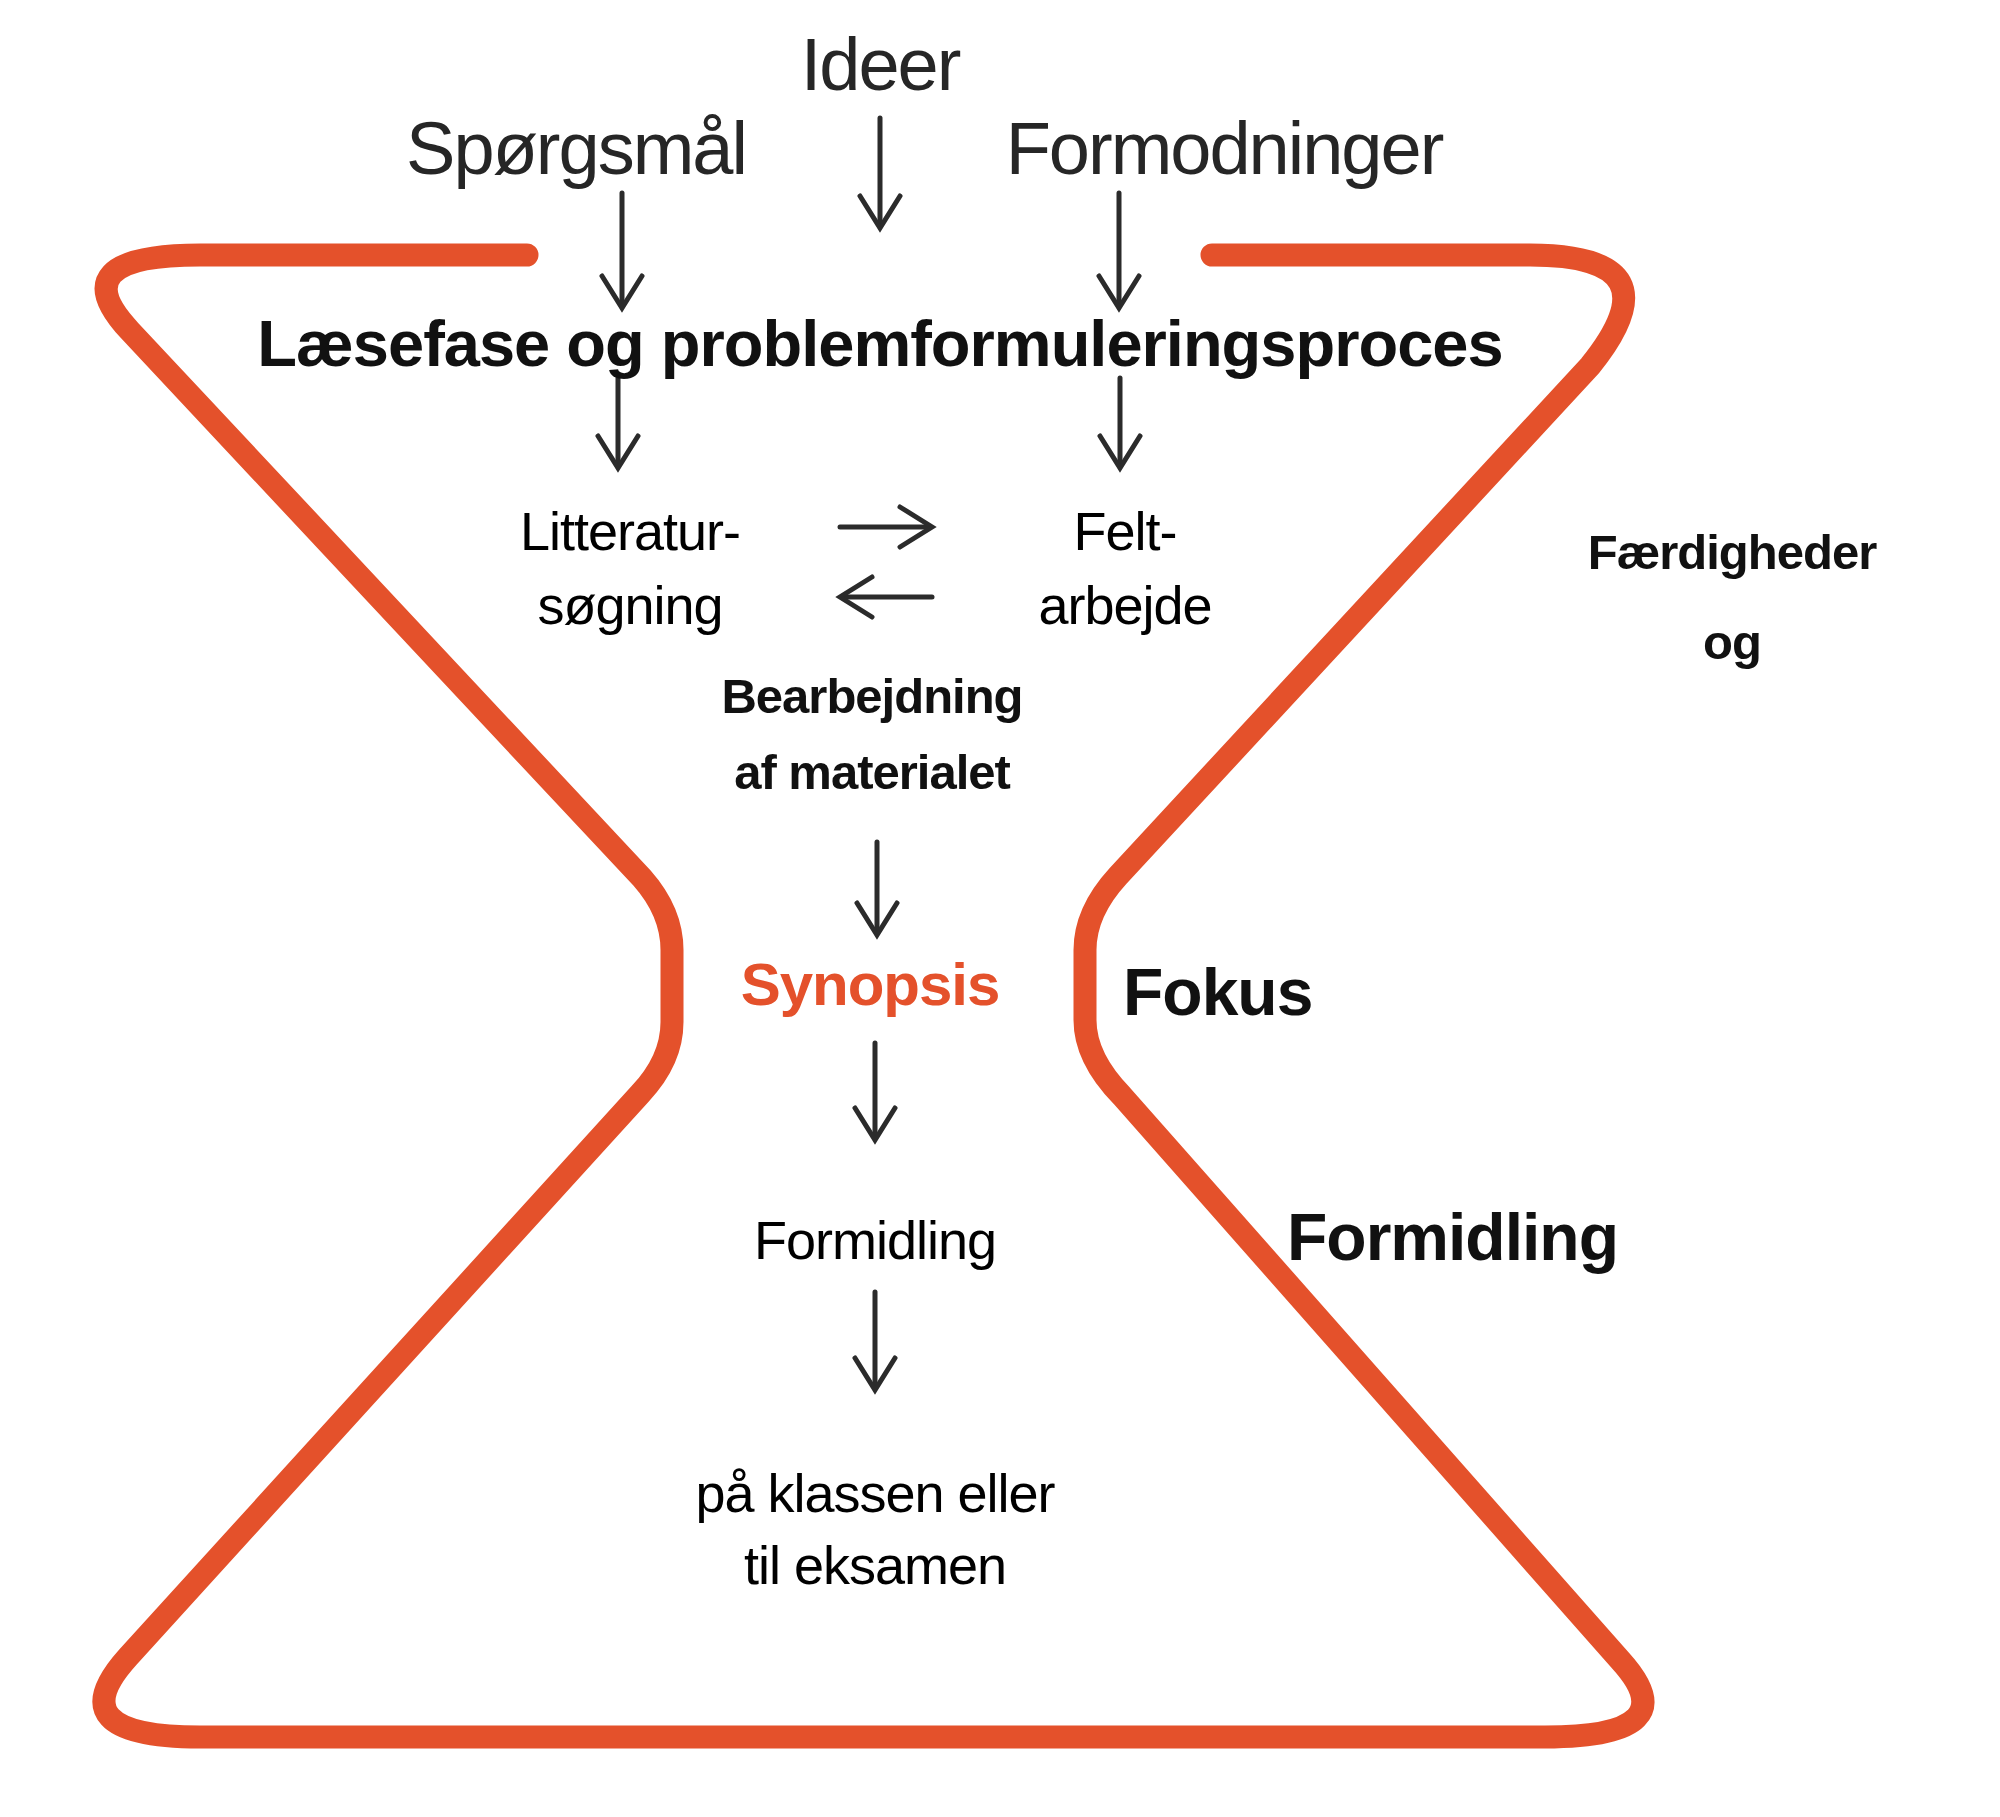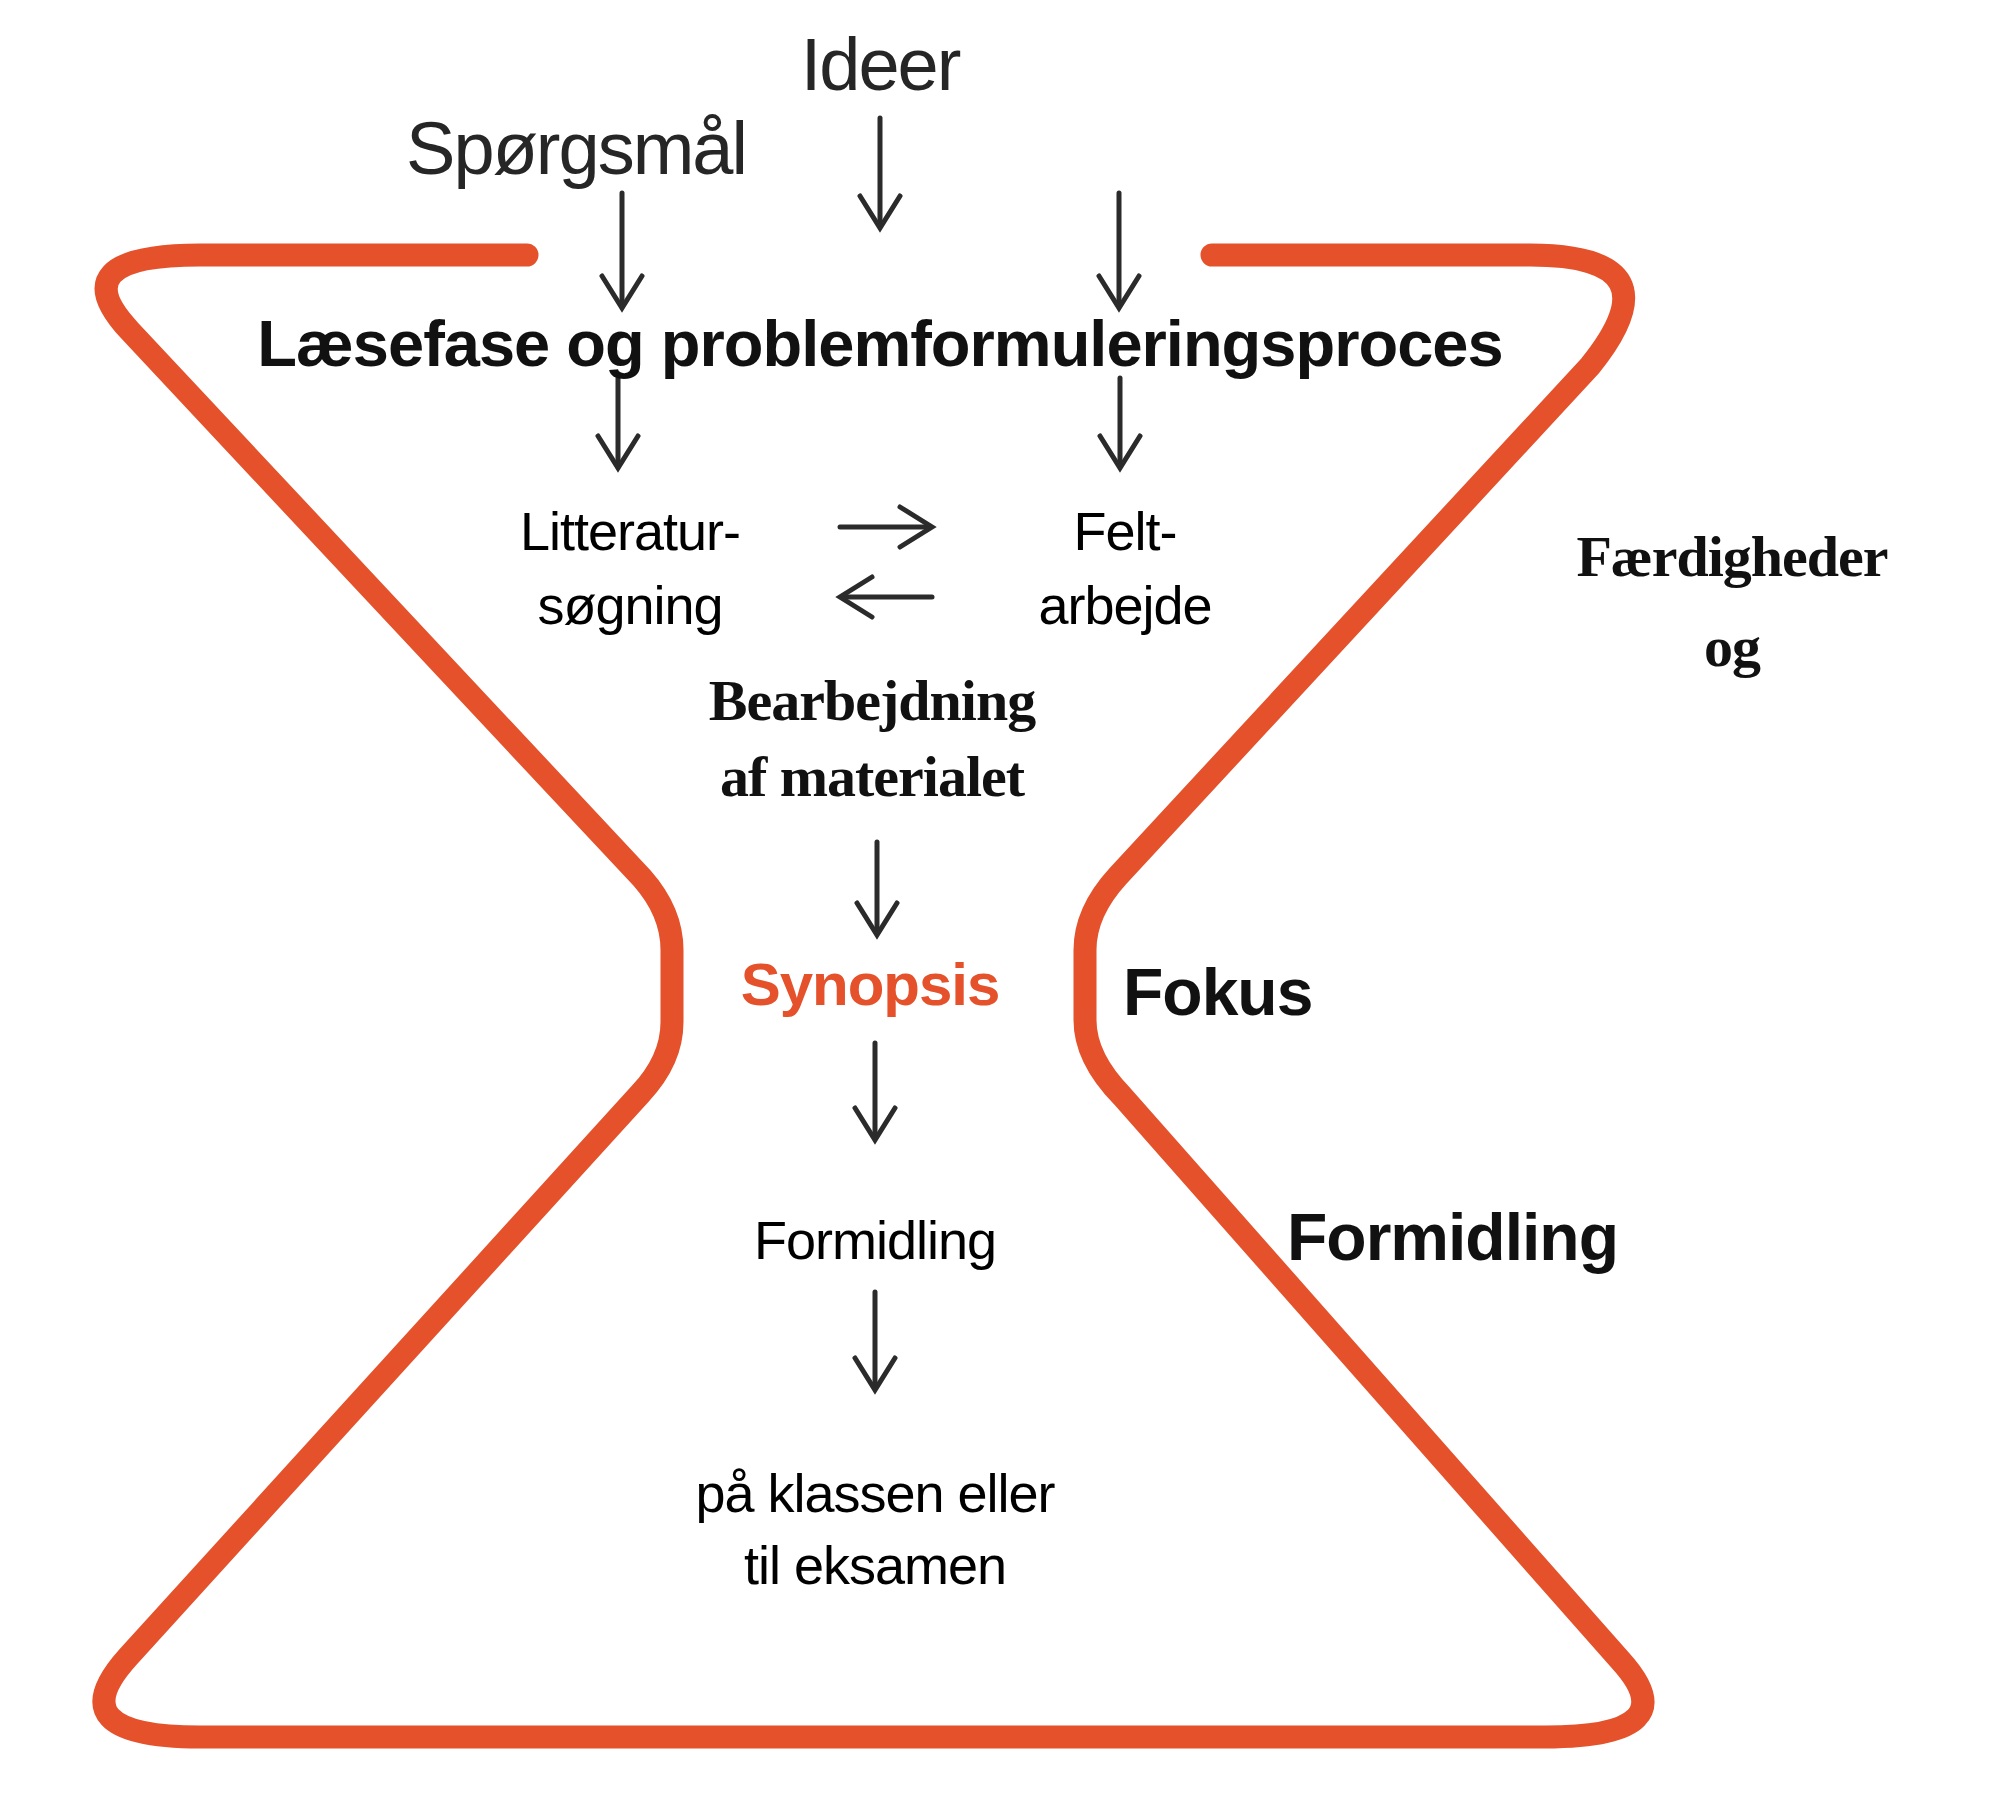--- a/index.html
+++ b/index.html
@@ -17,21 +17,21 @@
     white-space:nowrap;
     line-height:1;
     color:#262626;
     letter-spacing:-2px;
   }
   .center{transform:translateX(-50%);text-align:center;}
   .big{font-size:74px;font-weight:400;}
   .body{font-size:54px;font-weight:400;letter-spacing:-1px;color:#000000;}
   .bold{font-weight:700;color:#111111;letter-spacing:-1px;}
   .heading{font-size:65px;}
-  .bold70{font-size:58px;font-family:Liberation Serif, serif;}
+  .bold70{font-size:49px;}
   .bold66{font-size:66px;}
   .synopsis{font-size:60px;font-weight:700;color:#E4512B;letter-spacing:-1px;}
 </style>
 </head>
 <body>
 
 <div class="stage">
 
   <svg width="2000" height="1817" viewBox="0 0 2000 1817">
 
@@ -80,20 +80,21 @@
       </g>
       <g>
         <line x1="932" y1="597" x2="844" y2="597"></line>
           <polyline points="872,577 840,597 872,617"></polyline>
       </g>
     </g>
   </svg>
 
   <div class="lbl big center" style="left:880px;top:28px;">Ideer</div>
   <div class="lbl big center" style="left:576px;top:112px;">Spørgsmål</div>
+  <div class="lbl big center" style="left:1224px;top:112px;">Formodninger</div>
 
   <div class="lbl bold heading center" style="left:880px;top:311px;">Læsefase og problemformuleringsproces</div>
 
   <div class="lbl body center" style="left:630px;top:504px;">Litteratur-</div>
   <div class="lbl body center" style="left:630px;top:578px;">søgning</div>
   <div class="lbl body center" style="left:1125px;top:504px;">Felt-</div>
   <div class="lbl body center" style="left:1125px;top:578px;">arbejde</div>
 
   <div class="lbl bold bold70 center" style="left:872px;top:672px;">Bearbejdning</div>
   <div class="lbl bold bold70 center" style="left:872px;top:748px;">af materialet</div>

